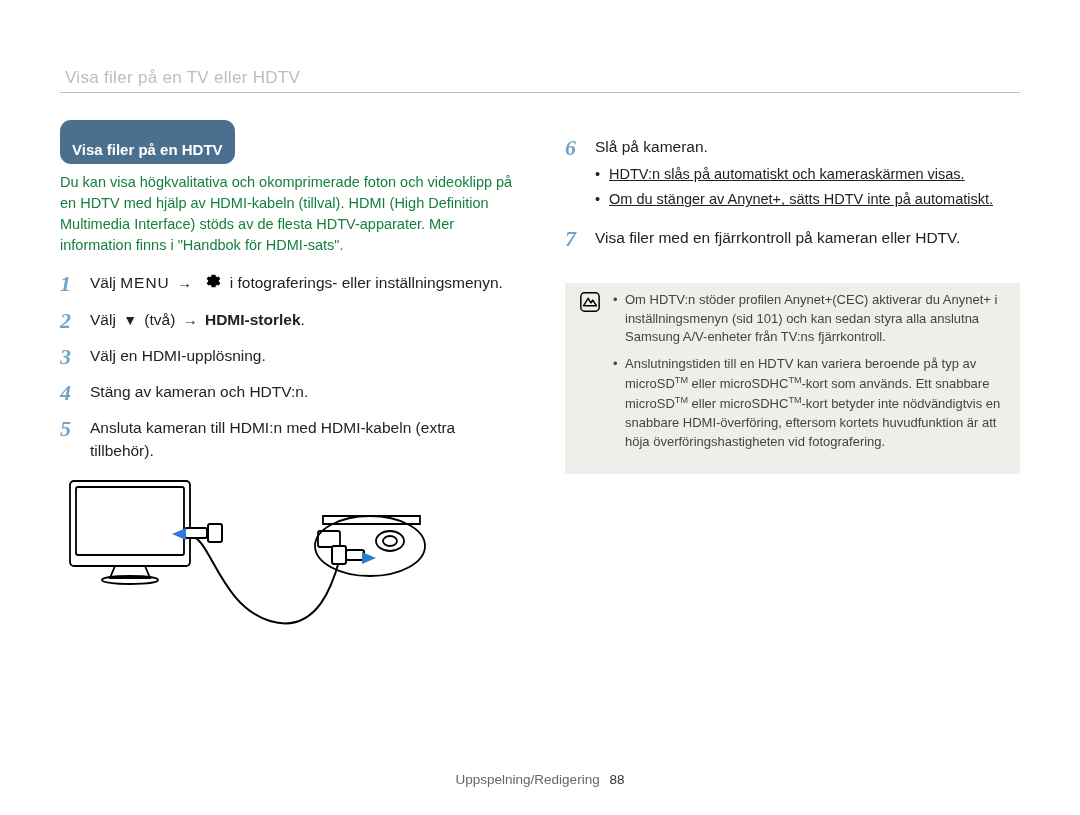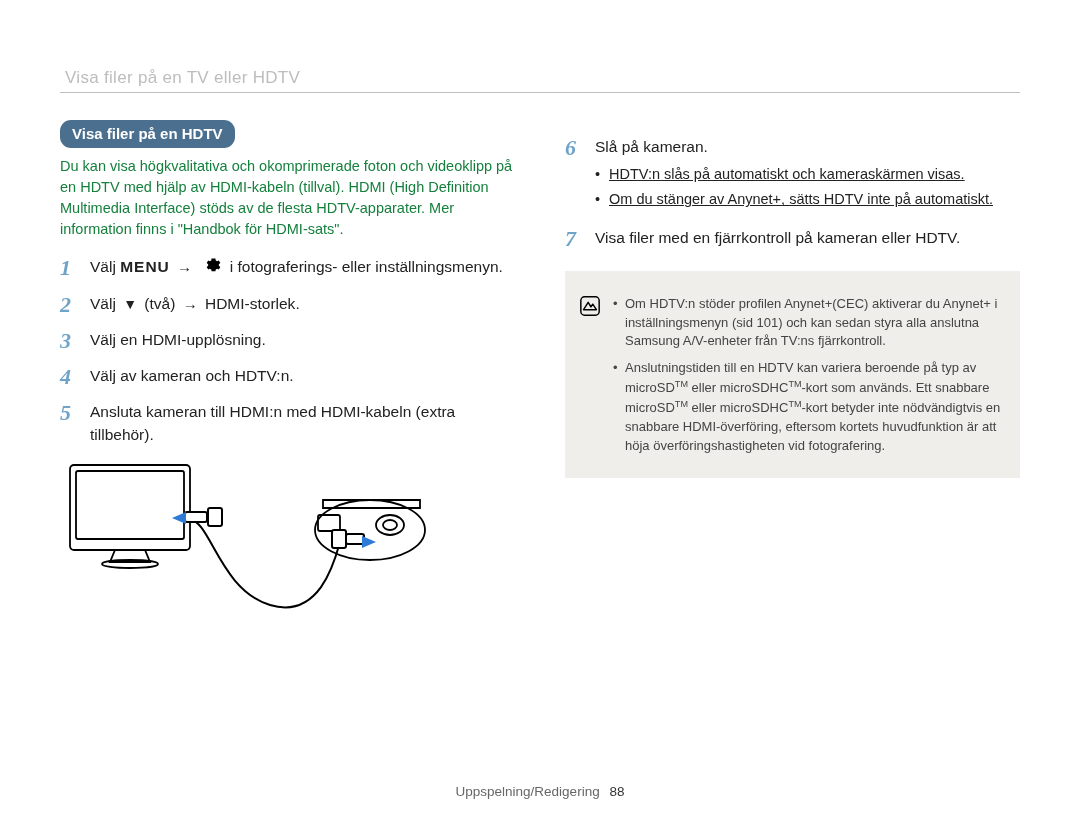--- a/index.html
+++ b/index.html
@@ -40,21 +40,21 @@
     margin-top: 60px;
   }
   .col {
     width: 455px;
   }
   .pill {
     display: inline-block;
     background: #4a6f8f;
     color: #fff;
     font-size: 15px;
-    padding: 5px 12px 6px 12px;
+    padding: 21px 12px 6px 12px;
     border-radius: 11px;
     font-weight: 600;
     margin-bottom: 8px;
   }
   .body-text {
     font-size: 14.5px;
     line-height: 1.45;
     color: #15803d;
   }
   ol.steps {
@@ -93,40 +93,40 @@
     line-height: 1.45;
     margin-bottom: 4px;
   }
   .sub-bullets li::before {
     content: "•";
     position: absolute;
     left: 0;
     top: 0;
   }
   .menu-word {
-    font-weight: 700;
+    font-weight: 400;
     letter-spacing: 1px;
   }
   .inline-icon {
     display: inline-block;
     vertical-align: middle;
     margin: 0 4px;
   }
   .gear-icon svg { width: 18px; height: 18px; }
   .arrow-glyph { font-size: 15px; margin: 0 3px; }
   .down-glyph { font-size: 14px; margin: 0 3px; }
-  .bold { font-weight: 400; }
+  .bold { font-weight: 700; }
   .diagram {
     margin-top: 14px;
     width: 380px;
   }
   .note-box {
     background: #efeeea;
-    margin-top: 20px;
-    padding: 24px 14px 14px 14px;
+    margin-top: 32px;
+    padding: 8px 14px 14px 14px;
     display: flex;
     gap: 12px;
     font-size: 13px;
     line-height: 1.45;
     color: #444;
   }
   .note-icon {
     flex: 0 0 22px;
     height: 22px;
   }
@@ -141,21 +141,21 @@
     margin-bottom: 8px;
   }
   .note-bullets li::before {
     content: "•";
     position: absolute;
     left: 0;
     top: 0;
   }
   .footer {
     position: absolute;
-    bottom: 16px;
+    bottom: 28px;
     left: 0;
     width: 1080px;
     text-align: center;
     font-size: 13.5px;
     color: #666;
   }
   .footer .pagenum { color: #333; margin-left: 6px; }
   sup { font-size: 0.7em; }
 </style>
 </head>
@@ -194,21 +194,21 @@
           </span>
         </li>
 
         <li>
           <span class="step-num">3</span>
           <span class="step-content">Välj en HDMI-upplösning.</span>
         </li>
 
         <li>
           <span class="step-num">4</span>
-          <span class="step-content">Välj av kameran och HDTV:n.</span>
+          <span class="step-content">Stäng av kameran och HDTV:n.</span>
         </li>
 
         <li>
           <span class="step-num">5</span>
           <span class="step-content">Ansluta kameran till HDMI:n med HDMI-kabeln (extra tillbehör).</span>
         </li>
       </ol>
 
       
       <div class="diagram">

